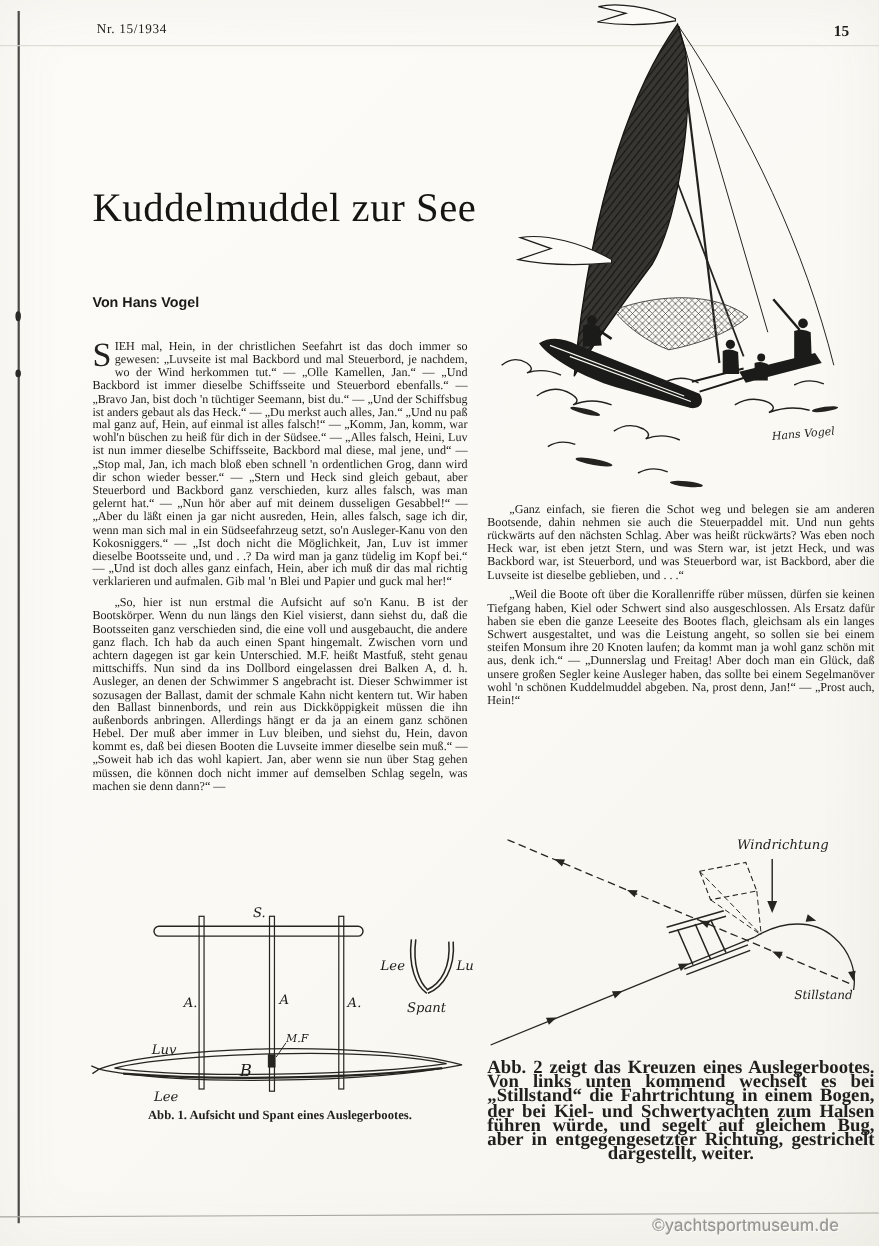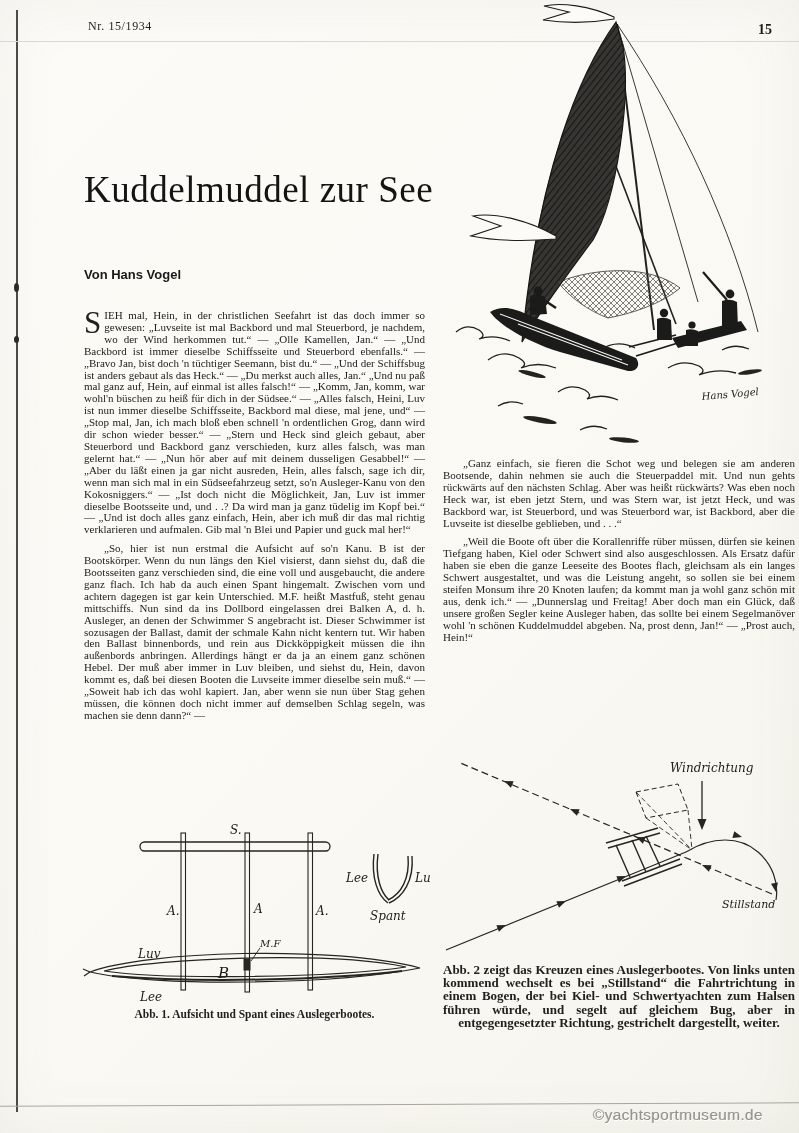--- a/index.html
+++ b/index.html
@@ -24,21 +24,21 @@
   .col{position:absolute; font-size:11px; line-height:11.9px; text-align:justify; color:#222120;}
   .col-left{left:84px; top:310px; width:341px;}
   .col-right{left:443px; top:458px; width:352px;}
   .col p{margin:0 0 7px 0;}
   .col p.indent{text-indent:20px;}
   .dropcap{float:left; font-size:31px; line-height:24px; padding:1px 3px 0 0; font-weight:400;}
   .figwrap{position:absolute;}
   .fig1-caption{position:absolute; left:84px; top:1008px; width:341px; text-align:center;
     font-size:11.5px; font-weight:bold; color:#201f1d;}
   .fig2-caption{position:absolute; left:443px; top:963px; width:352px; text-align:justify; text-align-last:center;
-    font-size:13px; font-weight:bold; line-height:13.2px; color:#201f1d;}
+    font-size:17px; font-weight:bold; line-height:13.2px; color:#201f1d;}
   .watermark{position:absolute; left:593px; top:1106px; font-family:"Liberation Sans",sans-serif;
     font-size:15.5px; font-weight:normal; letter-spacing:0.3px; color:#94938f;
     text-shadow:0.6px 0.6px 0 #ffffff, -0.5px -0.5px 0 #c9c8c3;}
   svg text{font-family:"DejaVu Serif", serif;}
 </style>
 </head>
 <body>
 
 <div class="page">
 

